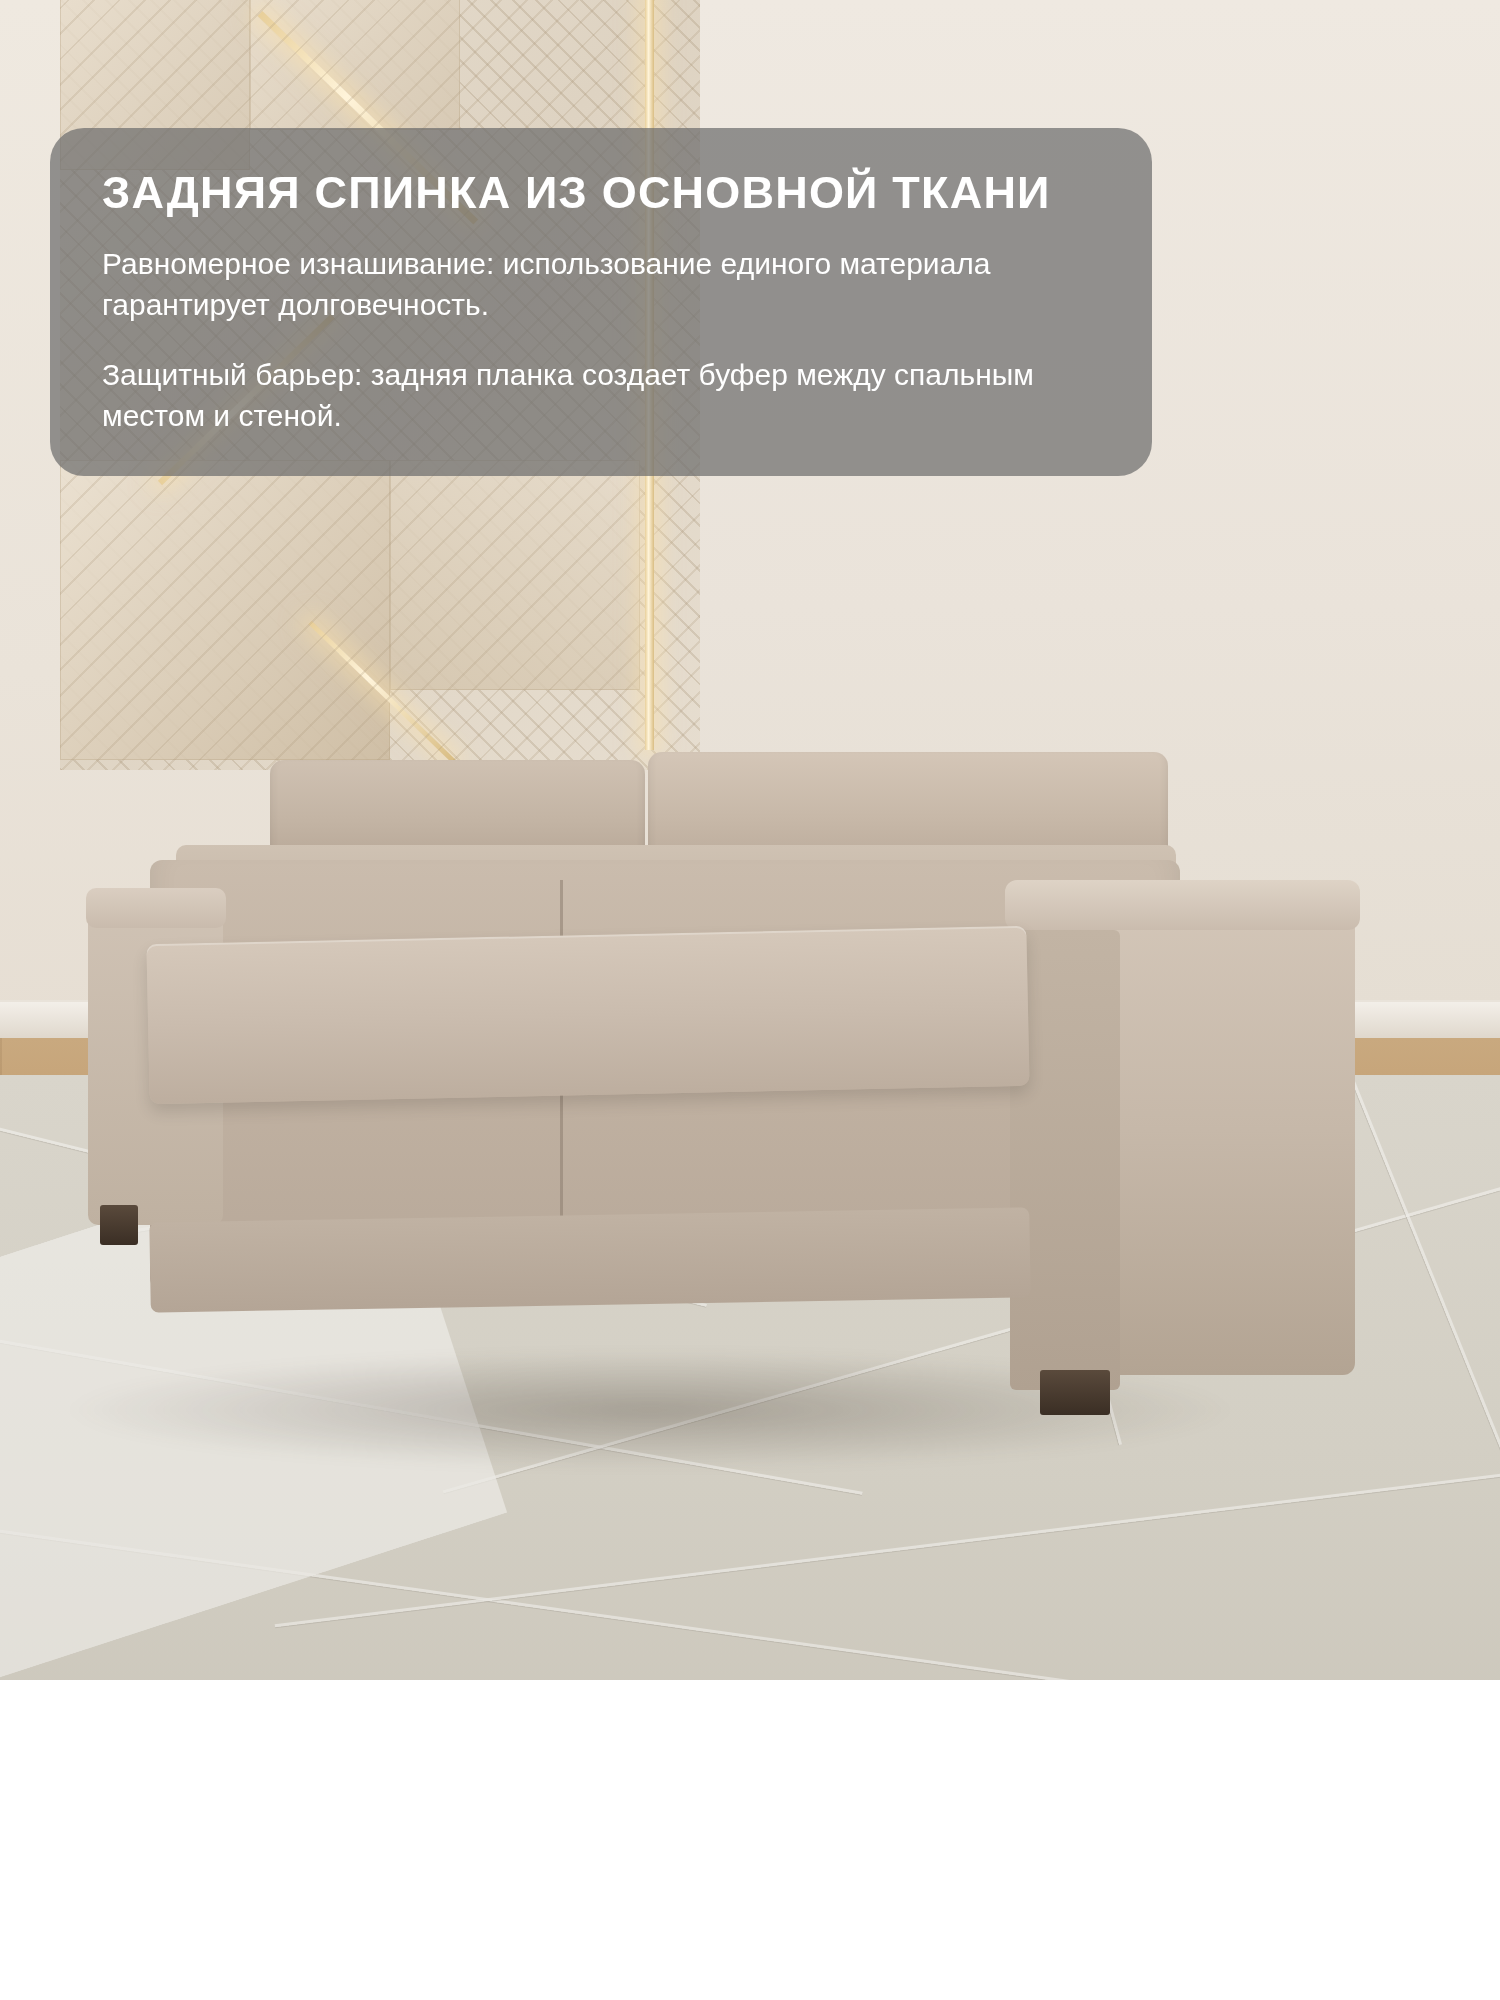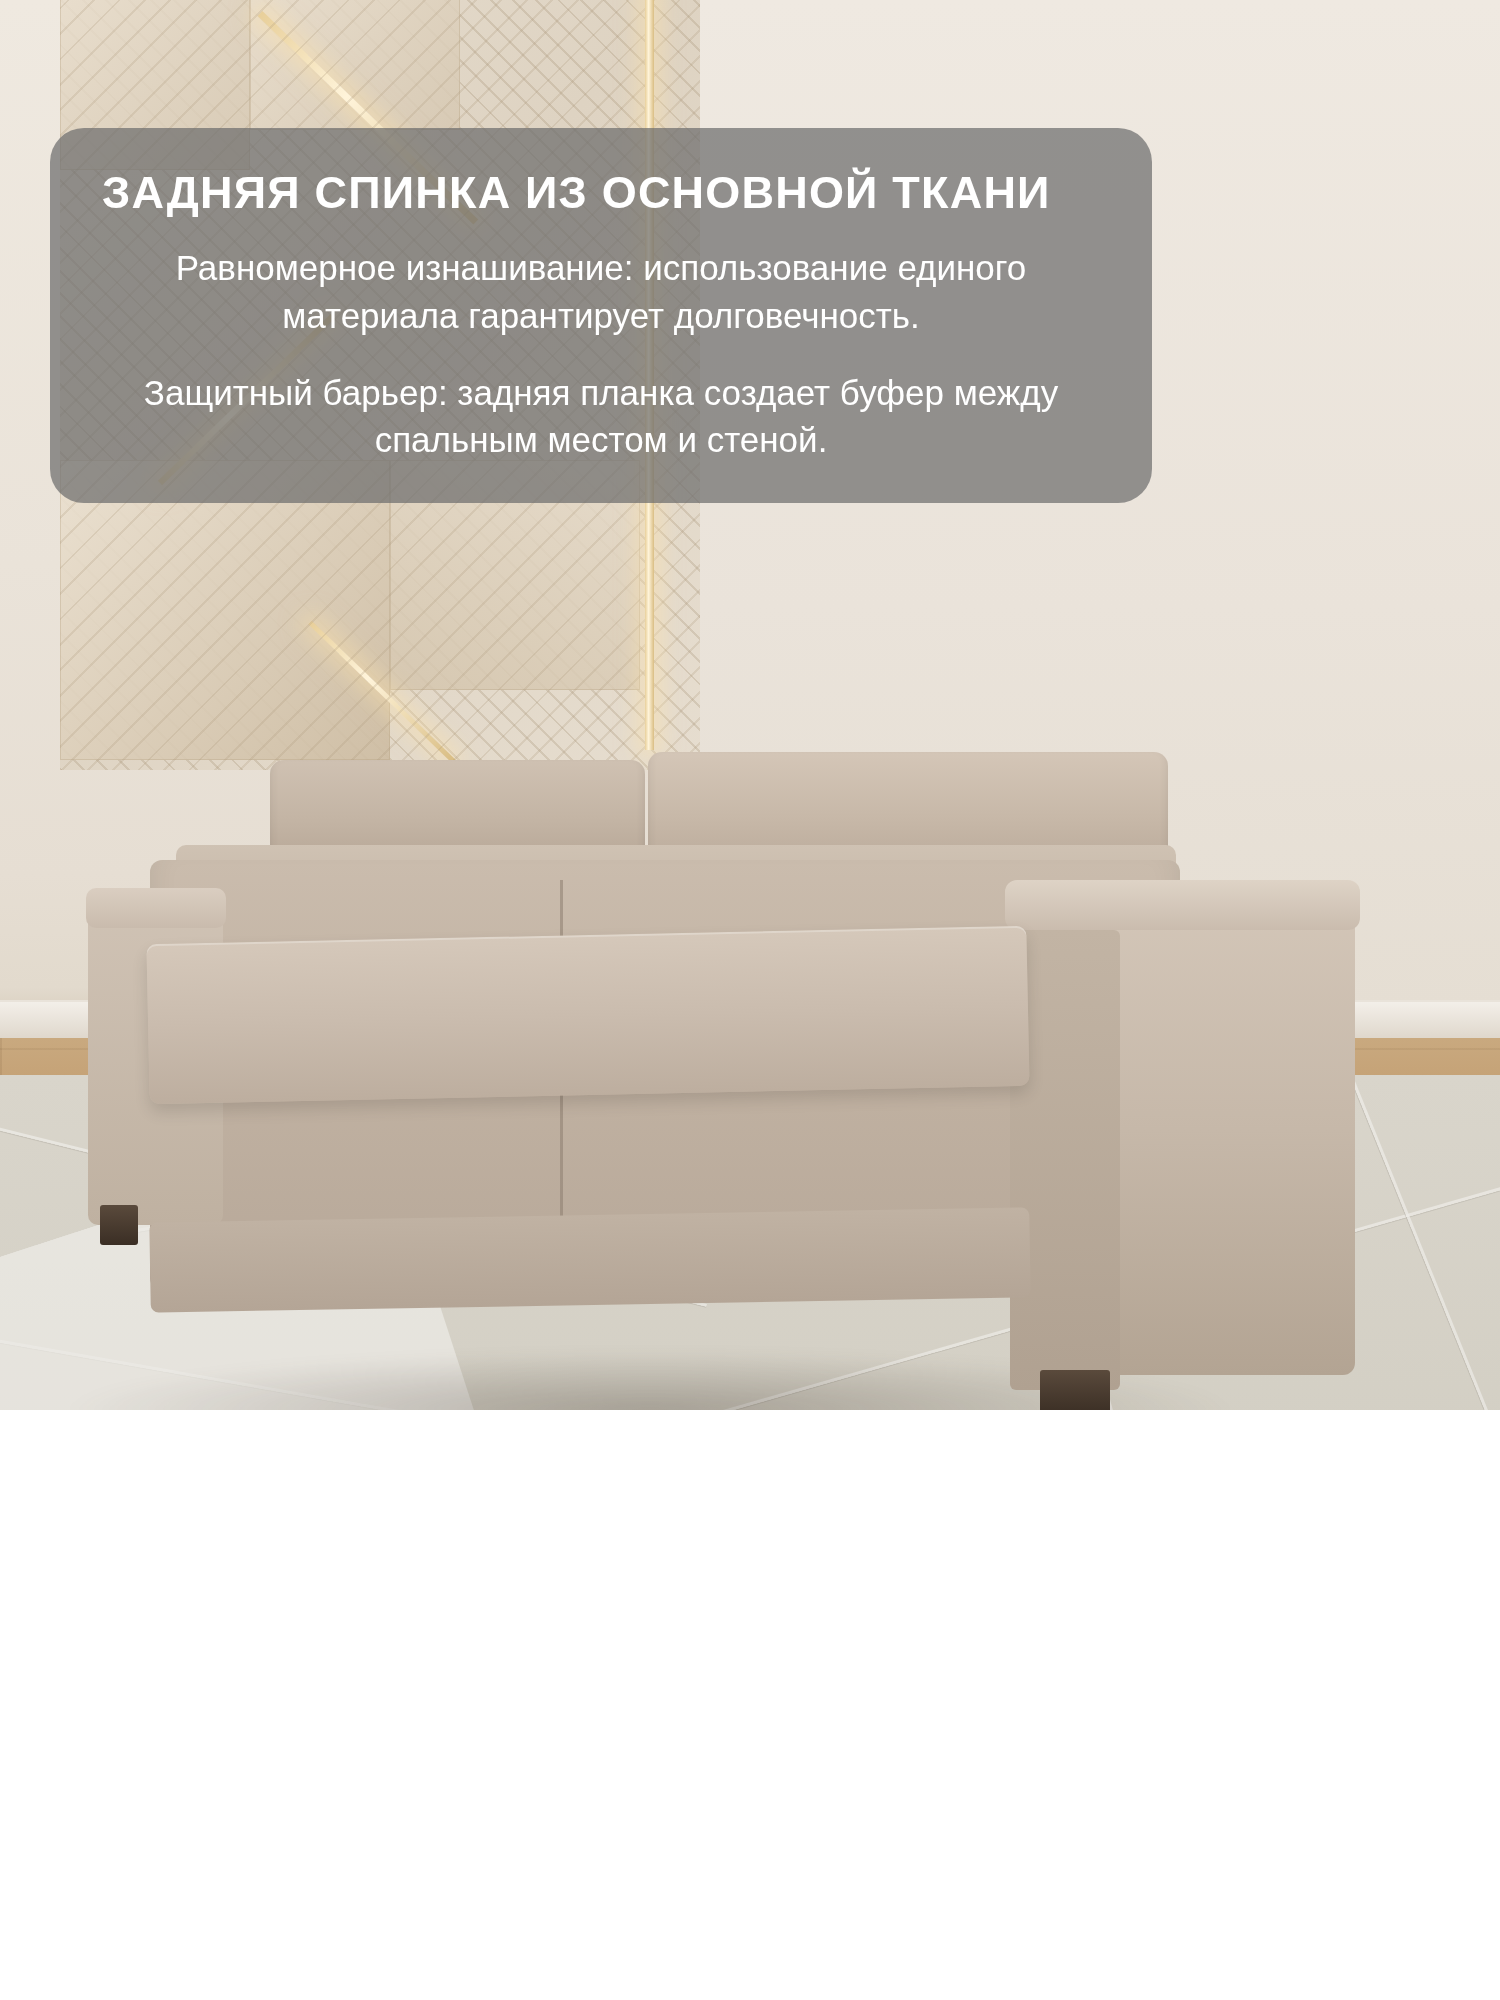--- a/index.html
+++ b/index.html
@@ -7,21 +7,21 @@
     padding: 0;
     background: #ffffff;
   }
   body {
     font-family: "Liberation Sans", sans-serif;
   }
 
   .canvas {
     position: relative;
     width: 1500px;
-    height: 1410px;
+    height: 1680px;
     overflow: hidden;
     background: #1d4ed8;
   }
 
   
   .room {
     position: absolute;
     inset: 0;
     background: linear-gradient(180deg, #efe9e0 0%, #eae3d9 40%, #e6ded3 62%, #e2dacd 70%, #d9cfc0 72%, #cbbda9 100%);
   }
@@ -216,25 +216,24 @@
   .card-top h1 {
     margin: 6px 0 26px 0;
     font-size: 45px;
     line-height: 1.12;
     font-weight: bold;
     letter-spacing: 1.2px;
     color: #ffffff;
   }
   .card-top p {
     margin: 0 0 30px 0;
-    font-size: 35px;
+    font-size: 30px;
     line-height: 1.35;
     font-weight: normal;
     color: #ffffff;
-    text-align: center;
   }
   .card-top p:last-child { margin-bottom: 0; }
 
   .card-bottom {
     position: absolute;
     left: 60px;
     top: 1628px;
     width: 1090px;
     padding: 44px 52px 48px 52px;
     box-sizing: border-box;

